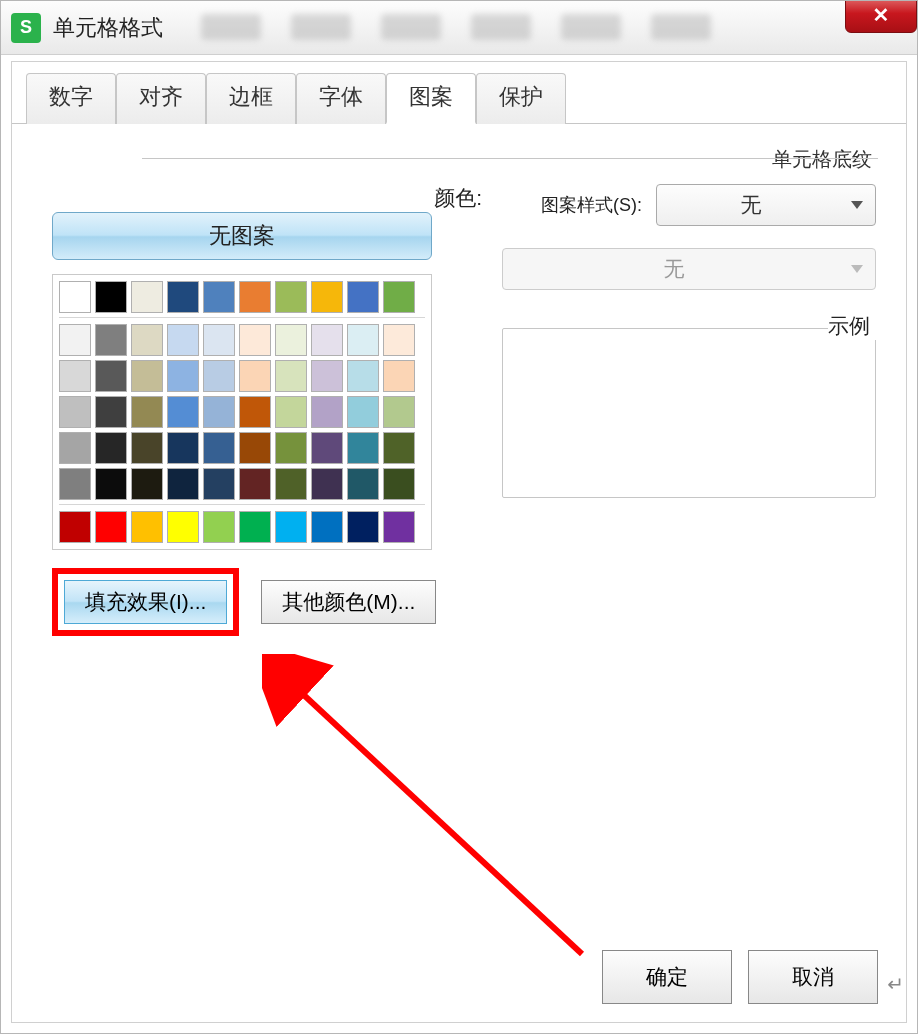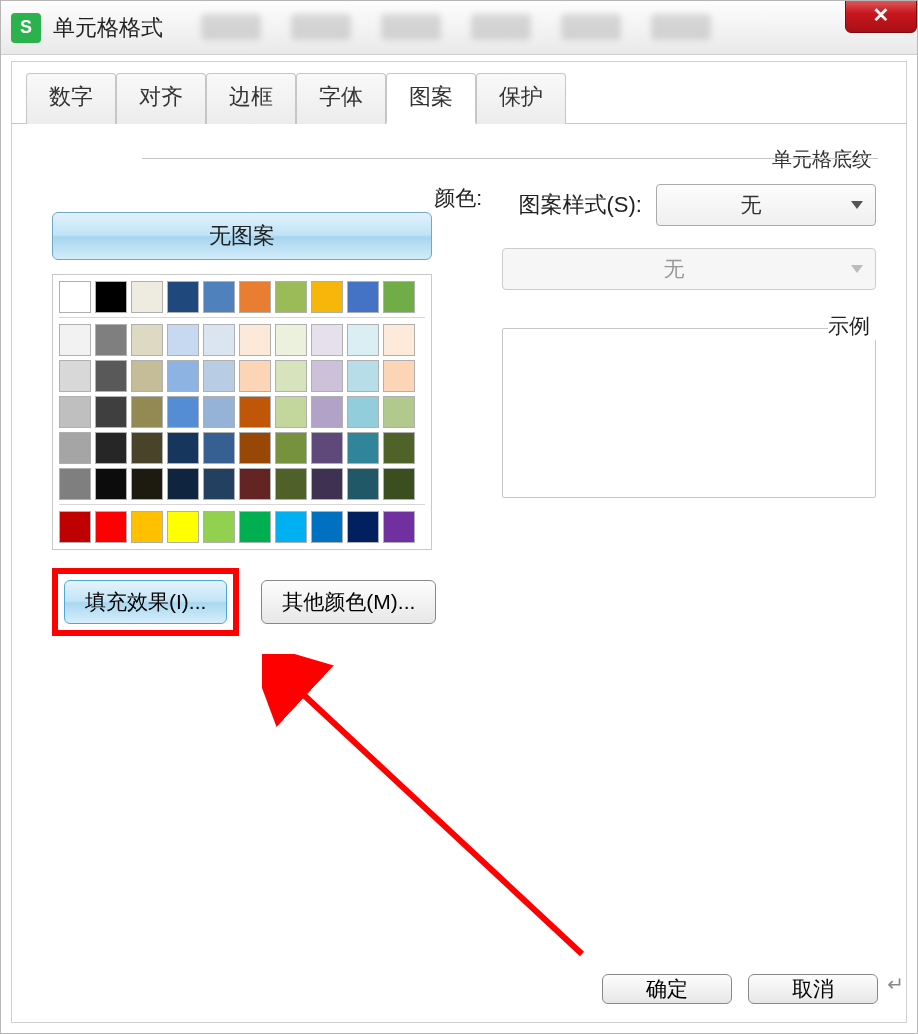--- a/index.html
+++ b/index.html
@@ -194,40 +194,40 @@
   }
   .highlight-box {
     border:6px solid #ff0000;
     padding:6px;
   }
   .wps-btn {
     height:44px;
     padding: 0 20px;
     font-size:21px;
     border:1px solid #888;
-    border-radius:6px;
+    border-radius:0;
     background: linear-gradient(#fdfdfd, #e7e7e7);
     cursor:pointer;
     display:inline-flex;
     align-items:center;
     justify-content:center;
     min-width:150px;
   }
   .wps-btn.blue {
     border:1px solid #4ea9d6;
     background: linear-gradient(#e6f4fc, #c2e4f7 48%, #a9d8f0 52%, #d6eefb);
   }
   .form-row {
     display:flex;
     align-items:center;
     gap:14px;
     margin-bottom:22px;
   }
   .form-label {
-    font-size:22px;
+    font-size:18px;
     color:#222;
     width:140px;
   }
   .dropdown {
     flex:1;
     height:42px;
     border:1px solid #aaa;
     border-radius:4px;
     background: linear-gradient(#fdfdfd, #efefef);
     display:flex;
@@ -275,21 +275,21 @@
     margin-top:-12px;
     border-radius:2px;
   }
   .footer {
     position:absolute;
     right:28px;
     bottom:18px;
     display:flex;
     gap:16px;
   }
-  .footer .wps-btn { min-width:130px; height:30px; }
+  .footer .wps-btn { min-width:130px; height:54px; }
   .annotation-arrow {
     position:absolute;
     pointer-events:none;
     z-index:10;
   }
   .return-mark {
     position:absolute;
     right:2px;
     bottom:26px;
     font-size:20px;

